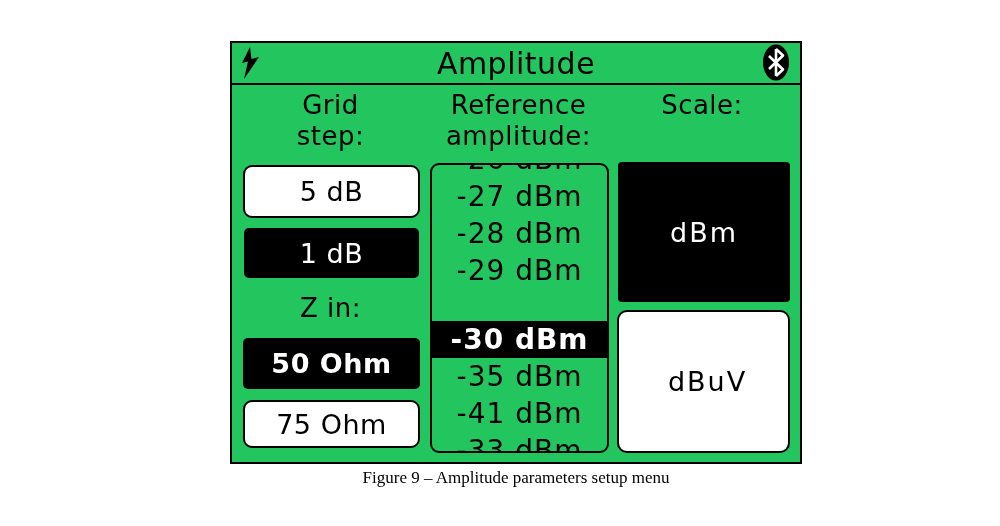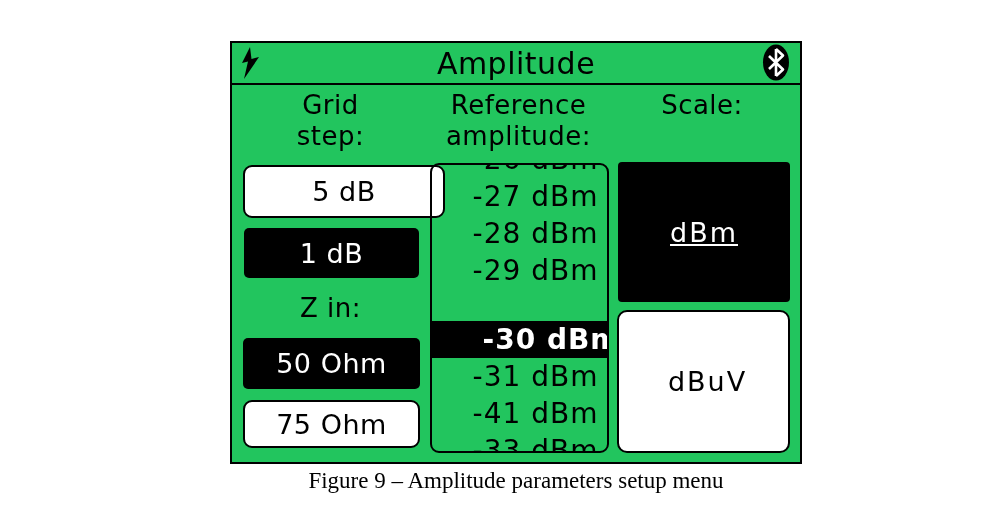--- a/index.html
+++ b/index.html
@@ -14,36 +14,36 @@
   .bt-icon{position:absolute;right:10px;top:1px;width:28px;height:37px;}
   .col-label{position:absolute;text-align:center;font-size:26px;line-height:31px;letter-spacing:0.5px;}
   .lbl-grid{left:11px;top:47px;width:175px;}
   .lbl-ref{left:196px;top:47px;width:181px;}
   .lbl-scale{left:384px;top:47px;width:172px;}
   .btn{position:absolute;display:flex;align-items:center;justify-content:center;
        font-size:27px;letter-spacing:0.5px;background:#fff;color:#000;box-sizing:border-box;
        cursor:default;}
   .btn.outlined{border:2px solid #000;}
   .btn.filled{background:#000;color:#fff;}
-  .btn-5db{left:11px;top:122px;width:202px;height:53px;border-radius:9px;}
+  .btn-5db{left:11px;top:122px;width:177px;height:53px;border-radius:9px;}
   .btn-10db{left:12px;top:185px;width:175px;height:50px;border-radius:5px;}
   .lbl-zin{left:11px;top:250px;width:175px;text-align:center;}
-  .btn-50ohm{left:11px;top:295px;width:177px;height:51px;border-radius:5px;}
+  .btn-50ohm{left:11px;top:295px;width:177px;height:51px;border-radius:5px;font-weight:bold;}
   .btn-75ohm{left:11px;top:357px;width:177px;height:48px;border-radius:9px;}
   .list{position:absolute;left:198px;top:120px;width:179px;height:290px;
         border:2px solid #000;border-radius:9px;box-sizing:border-box;overflow:hidden;}
   .list-inner{position:relative;margin-top:-24px;}
   .list-row{height:37px;line-height:37px;text-align:center;font-size:28px;letter-spacing:1px;
-            white-space:nowrap;padding-left:32px;}
+            white-space:nowrap;}
   .list-row.selected{background:#000;color:#fff;font-weight:bold;
             width:calc(100% + 6px);margin-left:-3px;border-radius:2px;margin-top:32px;}
-  .btn-dbm{left:386px;top:119px;width:172px;height:140px;border-radius:4px;letter-spacing:2px;text-decoration:underline;}
+  .btn-dbm{left:386px;top:119px;width:172px;height:140px;border-radius:4px;letter-spacing:2px;}
   .btn-dbuv{left:385px;top:267px;width:173px;height:143px;border-radius:10px;letter-spacing:2px;padding-left:8px;}
   .caption{position:absolute;left:230px;top:468px;width:572px;text-align:center;
-           font-family:"Liberation Serif",serif;font-size:23px;color:#000;}
+           font-family:"Liberation Serif",serif;font-size:17px;color:#000;}
 </style>
 </head>
 <body>
 
 <div class="canvas">
 
   <div class="screen">
 
     <div class="titlebar">
       <svg class="bolt-icon" viewBox="0 0 24 34">
@@ -76,21 +76,21 @@
     <div class="btn filled btn-50ohm">50 Ohm</div>
     <div class="btn outlined btn-75ohm">75 Ohm</div>
 
     <div class="list">
       <div class="list-inner">
           <div class="list-row">-26 dBm</div>
           <div class="list-row">-27 dBm</div>
           <div class="list-row">-28 dBm</div>
           <div class="list-row">-29 dBm</div>
           <div class="list-row selected">-30 dBm</div>
-          <div class="list-row">-31 dBm</div>
+          <div class="list-row">-35 dBm</div>
           <div class="list-row">-41 dBm</div>
           <div class="list-row">-33 dBm</div>
           <div class="list-row">-34 dBm</div>
         </div>
     </div>
 
     <div class="btn filled btn-dbm">dBm</div>
     <div class="btn outlined btn-dbuv">dBuV</div>
 
   </div>

